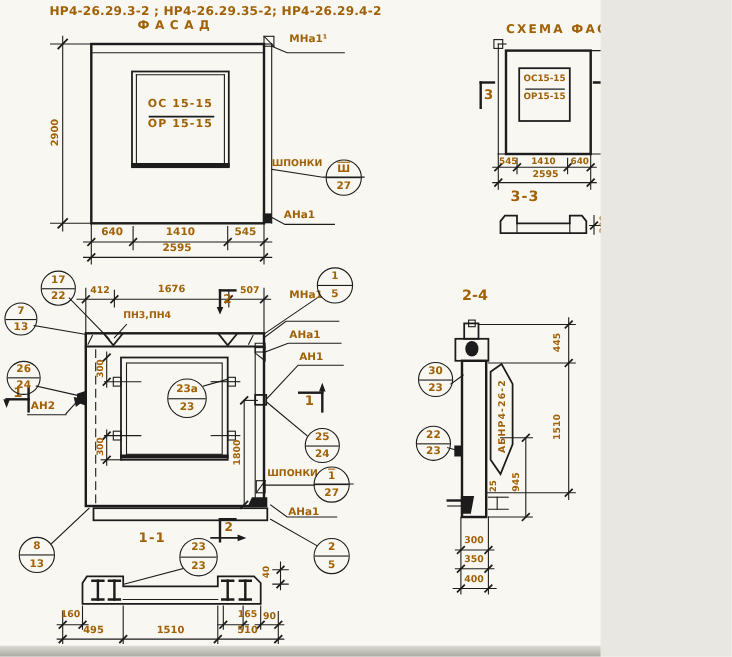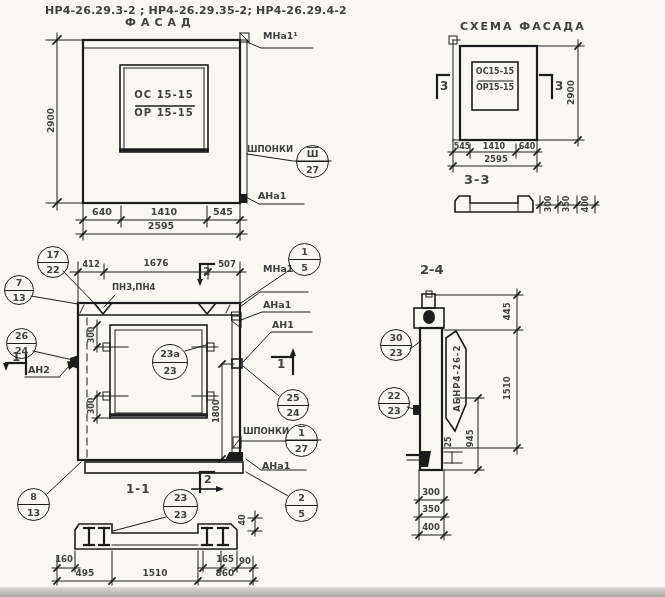--- a/index.html
+++ b/index.html
@@ -1,18 +1,18 @@
 <!DOCTYPE html>
 <html><head>
 <meta charset="utf-8">
 <style>
   *{box-sizing:border-box;margin:0;padding:0}
   body{margin:0;background:#e8e7e2}
-  #sheet{position:relative;width:665px;height:597px;background:#f8f7f2;
-         font-family:"DejaVu Sans","Liberation Sans",sans-serif;color:#404040;overflow:hidden}
+  #sheet{position:relative;width:546px;height:597px;background:#f8f7f2;
+         font-family:"DejaVu Sans","Liberation Sans",sans-serif;color:#a16207;overflow:hidden}
   svg.lines{position:absolute;left:0;top:0}
   svg.lines line,svg.lines path,svg.lines rect,svg.lines polyline{stroke:#1c1c1c;fill:none;stroke-linecap:square}
   .s1{stroke-width:1}
   .s15{stroke-width:1.6}
   .s2{stroke-width:2.2}
   .s3{stroke-width:3.6}
   .dash{stroke-dasharray:7 5}
   .fill{fill:#1c1c1c !important;stroke:none !important}
   .lbl{position:absolute;font-weight:700;white-space:nowrap;line-height:1;font-size:9px}
   .c{text-align:center}
@@ -384,21 +384,21 @@
 <div class="co" style="left:285px;top:489px;width:33px;height:33px">
   <span>2</span>
   <span>5</span>
 </div>
 
 <span class="lbl c" style="left:52px;top:555px;width:24px;font-size:8.5px">160</span>
 <span class="lbl c" style="left:213px;top:555px;width:24px;font-size:8.5px">165</span>
 <span class="lbl c" style="left:235px;top:557px;width:20px;font-size:8.5px">90</span>
 <span class="lbl c" style="left:71px;top:569px;width:28px;font-size:9px">495</span>
 <span class="lbl c" style="left:138px;top:569px;width:34px;font-size:9px">1510</span>
-<span class="lbl c" style="left:211px;top:569px;width:28px;font-size:9px">860</span>
+<span class="lbl c" style="left:211px;top:569px;width:28px;font-size:9px">510</span>
 <span class="lbl c rot" style="left:226px;top:516px;width:34px;font-size:8px">40</span>
 <div class="co" style="left:163px;top:489px;width:35px;height:35px">
   <span>23</span>
   <span>23</span>
 </div>
 
 <span class="lbl c rot" style="left:414px;top:374px;width:86px;font-size:8.5px;letter-spacing:1px">АБНР4-26-2</span>
 <span class="lbl c rot" style="left:490px;top:307px;width:34px;font-size:8.5px">445</span>
 <span class="lbl c rot" style="left:490px;top:384px;width:34px;font-size:8.5px">1510</span>
 <span class="lbl c rot" style="left:453px;top:434px;width:34px;font-size:8.5px">945</span>

